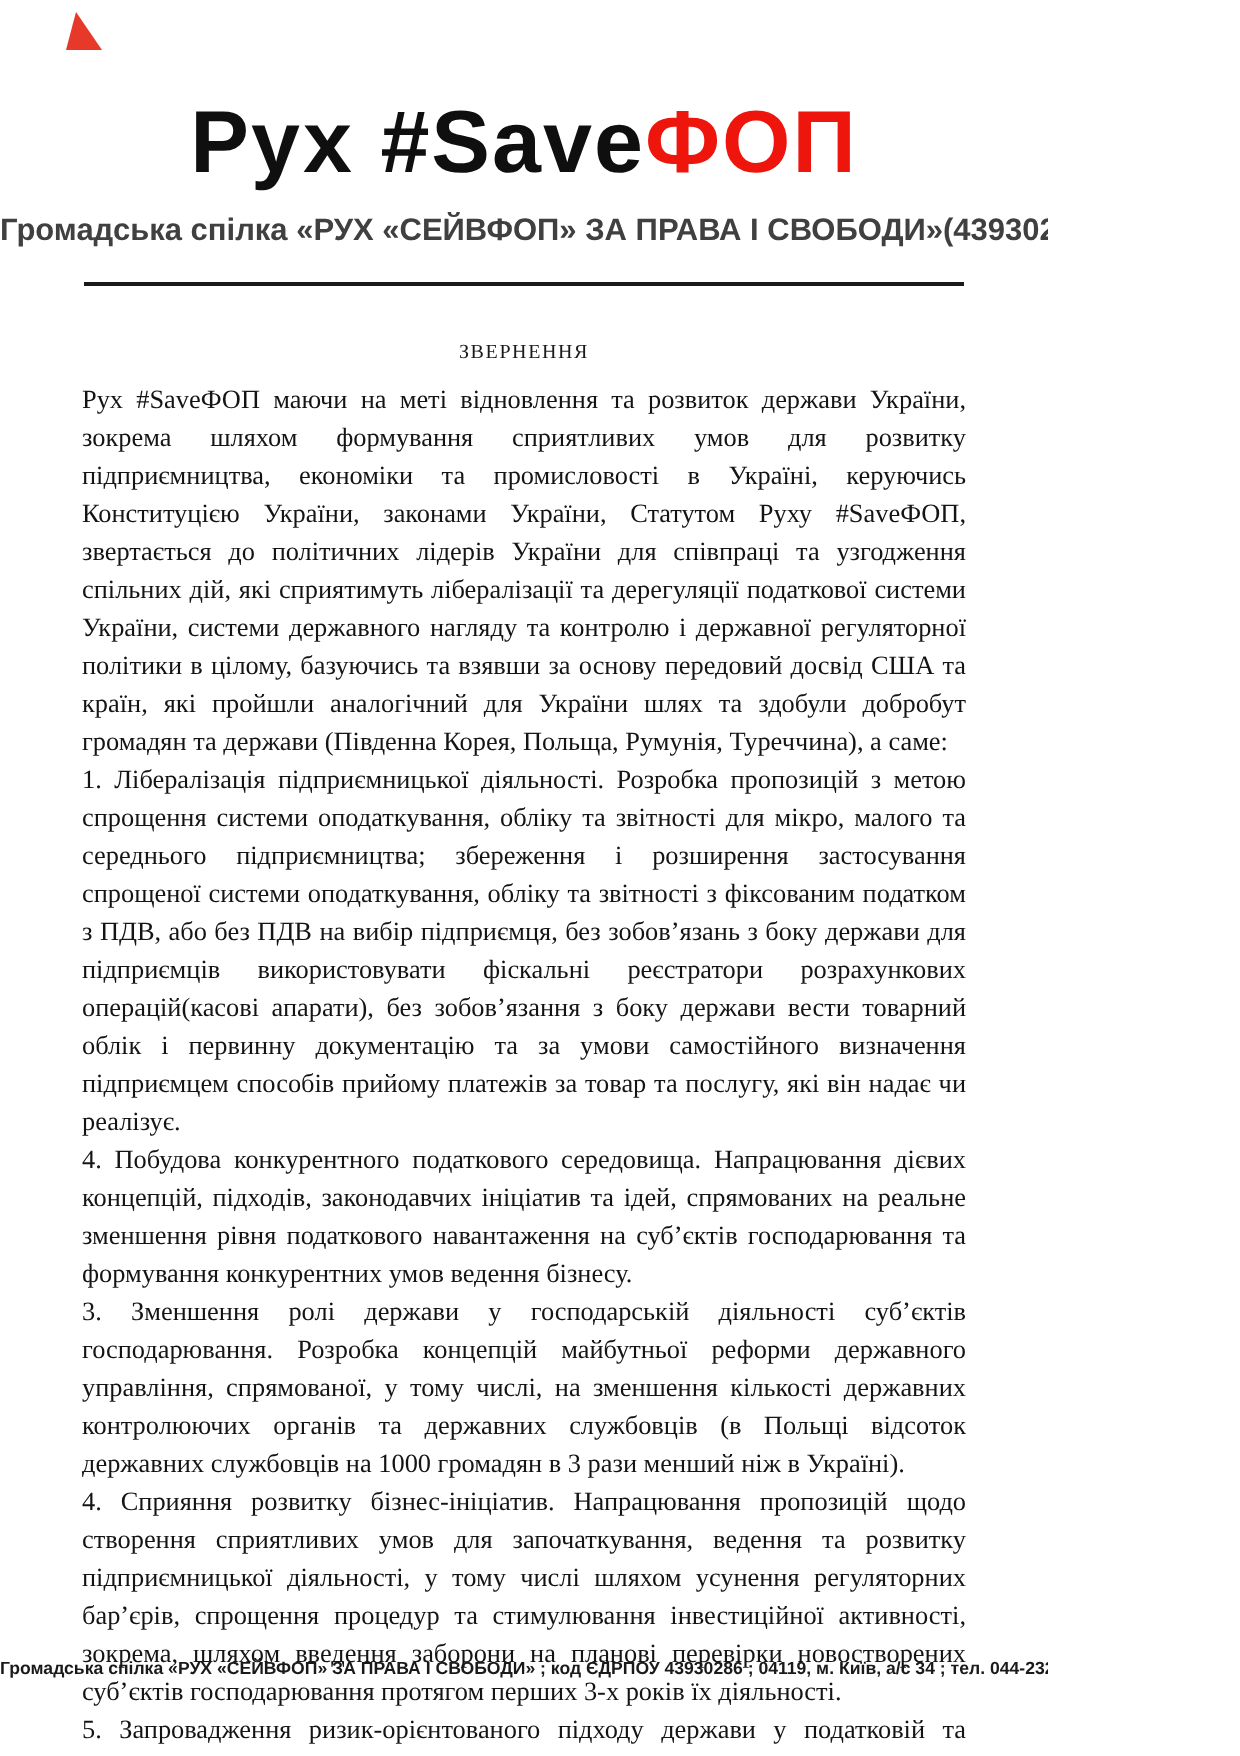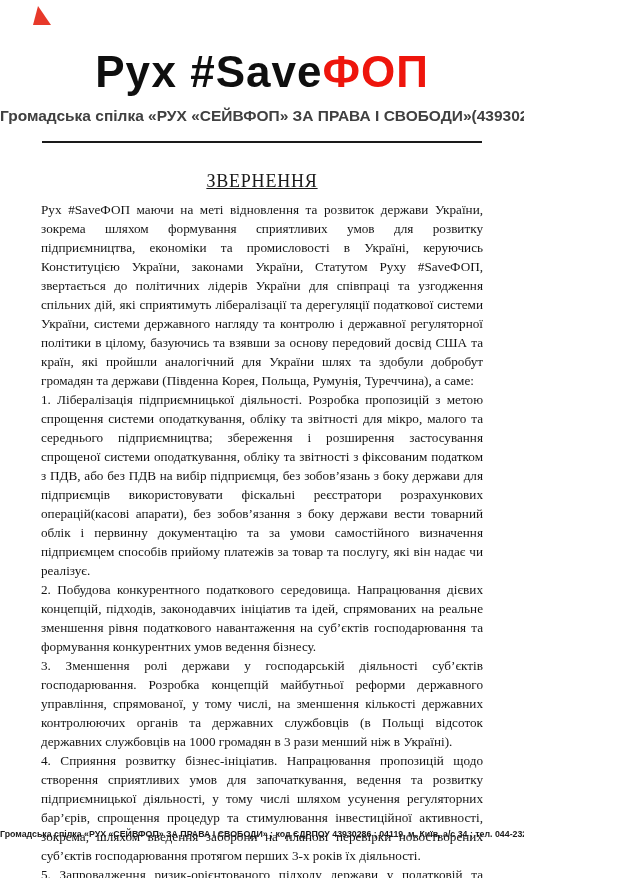--- a/index.html
+++ b/index.html
@@ -44,24 +44,23 @@
   .divider {
     margin: 17px 42px 0 42px;
     border: none;
     border-top: 2px solid #1a1a1a;
     height: 0;
   }
   .appeal-heading {
     margin-top: 28px;
     text-align: center;
     font-family: "Liberation Serif", serif;
-    font-size: 18px;
+    font-size: 10px;
     letter-spacing: 0.8px;
     color: #1a1a1a;
-    text-decoration: underline;
   }
   .body-text {
     margin: 8px 41px 0 41px;
     font-size: 13.2px;
     line-height: 19px;
     text-align: justify;
     color: #141414;
   }
   .body-text p { margin: 0; }
   .closing {
@@ -100,21 +99,21 @@
 
   <div class="subtitle">Громадська спілка «РУХ «СЕЙВФОП» ЗА ПРАВА І СВОБОДИ»(43930286)</div>
 
   <hr class="divider">
 
   <div class="appeal-heading">ЗВЕРНЕННЯ</div>
 
   <div class="body-text">
     <p>Рух #SaveФОП маючи на меті відновлення та розвиток держави України, зокрема шляхом формування сприятливих умов для розвитку підприємництва, економіки та промисловості в Україні, керуючись Конституцією України, законами України, Статутом  Руху #SaveФОП, звертається до політичних лідерів України для співпраці та узгодження спільних дій, які сприятимуть лібералізації та дерегуляції податкової системи України, системи державного нагляду та контролю і державної регуляторної політики в цілому, базуючись та взявши за основу передовий досвід США та країн, які пройшли аналогічний для України шлях та здобули добробут громадян та держави (Південна Корея, Польща, Румунія, Туреччина), а саме:</p>
     <p>1. Лібералізація підприємницької діяльності. Розробка пропозицій з метою спрощення системи оподаткування, обліку та звітності для мікро, малого та середнього підприємництва; збереження і розширення застосування спрощеної системи оподаткування, обліку та звітності з фіксованим податком з ПДВ, або без ПДВ на вибір підприємця, без зобов’язань з боку держави для підприємців використовувати фіскальні реєстратори розрахункових операцій(касові апарати), без зобов’язання з боку держави вести товарний облік і первинну документацію та за умови самостійного визначення підприємцем способів прийому платежів за товар та послугу, які він надає чи реалізує.</p>
-    <p>2. Побудова конкурентного податкового середовища. Напрацювання дієвих концепцій, підходів, законодавчих ініціатив та ідей, спрямованих на реальне зменшення рівня податкового навантаження на суб’єктів господарювання та формування конкурентних умов ведення бізнесу.</p>
+    <p>4. Побудова конкурентного податкового середовища. Напрацювання дієвих концепцій, підходів, законодавчих ініціатив та ідей, спрямованих на реальне зменшення рівня податкового навантаження на суб’єктів господарювання та формування конкурентних умов ведення бізнесу.</p>
     <p>3. Зменшення ролі держави у господарській діяльності суб’єктів господарювання. Розробка концепцій майбутньої реформи державного управління, спрямованої, у тому числі, на зменшення кількості державних контролюючих органів та державних службовців (в Польщі відсоток державних службовців на 1000 громадян в 3 рази менший ніж в Україні).</p>
     <p>4. Сприяння розвитку бізнес-ініціатив. Напрацювання пропозицій щодо створення сприятливих умов для започаткування, ведення та розвитку підприємницької діяльності, у тому числі шляхом усунення регуляторних бар’єрів, спрощення процедур та стимулювання інвестиційної активності, зокрема, шляхом введення заборони на планові перевірки новостворених суб’єктів господарювання протягом перших 3-х років їх діяльності.</p>
     <p>5. Запровадження ризик-орієнтованого підходу держави у податковій та регуляторній політиці. Формування підходів, за яких державний нагляд і контроль у сфері господарської діяльності здійснюються з урахуванням рівня ризику порушень, зосередження контрольних заходів виключно на суб’єктах з підвищеним рівнем ризику та заміна формального контролю превентивними, консультаційними і страховими механізмами.</p>
   </div>
 
   <div class="closing">
     <p>З повагою,</p>
     <p>Рух #SaveФОП</p>
   </div>
 

